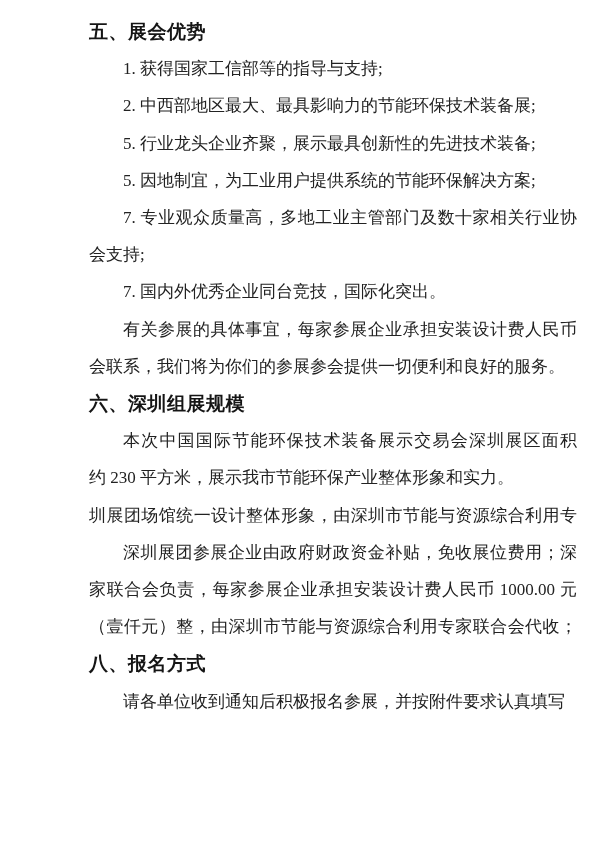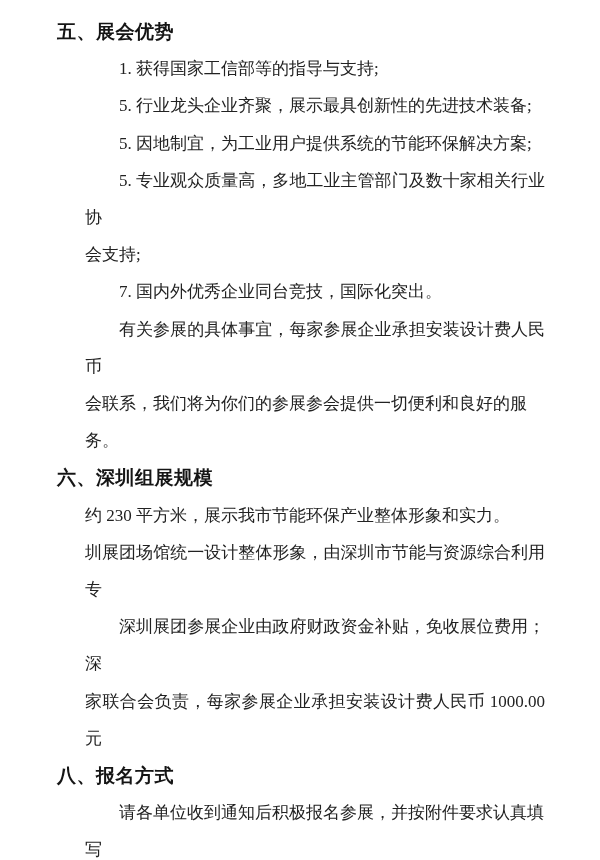--- a/index.html
+++ b/index.html
@@ -7,67 +7,69 @@
     padding: 0;
     width: 600px;
     height: 860px;
     overflow: hidden;
   }
   .page {
     box-sizing: border-box;
     width: 600px;
     height: 860px;
     background: #ffffff;
-    padding: 13px 55px 0 57px;
+    padding: 13px 55px 0 89px;
     border-radius: 14px;
   }
   .doc-body {
     width: 488px;
   }
   .line {
     line-height: 37.2px;
     white-space: normal;
     color: #222222;
   }
   .line.heading {
     font-family: "Liberation Sans", "DejaVu Sans", sans-serif;
     font-weight: 700;
     font-size: 19px;
     color: #151515;
     letter-spacing: 0.5px;
   }
   .line.body {
     font-family: "Liberation Serif", "DejaVu Serif", serif;
     font-size: 17px;
-    margin-left: 28px;
   }
   .line.indent {
     text-indent: 34px;
   }
   .line.fill {
     text-align: justify;
     text-align-last: justify;
     text-justify: inter-character;
   }
 </style>
 </head>
 <body>
 
 <div class="page" style="background: rgb(255, 255, 255);">
   <div class="doc-body">
       <div class="line heading">五、展会优势</div>
       <div class="line body indent">1. 获得国家工信部等的指导与支持;</div>
+      <div class="line body indent">2. 中西部地区最大、最具影响力的节能环保技术装备展;</div>
       <div class="line body indent">5. 行业龙头企业齐聚，展示最具创新性的先进技术装备;</div>
       <div class="line body indent">5. 因地制宜，为工业用户提供系统的节能环保解决方案;</div>
-      <div class="line body indent fill">5. 专业观众质量高，多地工业主管部门及数十家相关行业协</div>
+      <div class="line body indent fill">7. 专业观众质量高，多地工业主管部门及数十家相关行业协</div>
       <div class="line body">会支持;</div>
       <div class="line body indent">7. 国内外优秀企业同台竞技，国际化突出。</div>
       <div class="line body indent fill">有关参展的具体事宜，每家参展企业承担安装设计费人民币</div>
       <div class="line body">会联系，我们将为你们的参展参会提供一切便利和良好的服务。</div>
       <div class="line heading">六、深圳组展规模</div>
+      <div class="line body indent fill">本次中国国际节能环保技术装备展示交易会深圳展区面积</div>
       <div class="line body">约 230 平方米，展示我市节能环保产业整体形象和实力。</div>
       <div class="line body fill">圳展团场馆统一设计整体形象，由深圳市节能与资源综合利用专</div>
       <div class="line body indent fill">深圳展团参展企业由政府财政资金补贴，免收展位费用；深</div>
       <div class="line body fill">家联合会负责，每家参展企业承担安装设计费人民币 1000.00 元</div>
+      <div class="line body fill">（壹仟元）整，由深圳市节能与资源综合利用专家联合会代收；</div>
       <div class="line heading">八、报名方式</div>
       <div class="line body indent">请各单位收到通知后积极报名参展，并按附件要求认真填写</div>
     </div>
 </div>
 
 </body></html>

